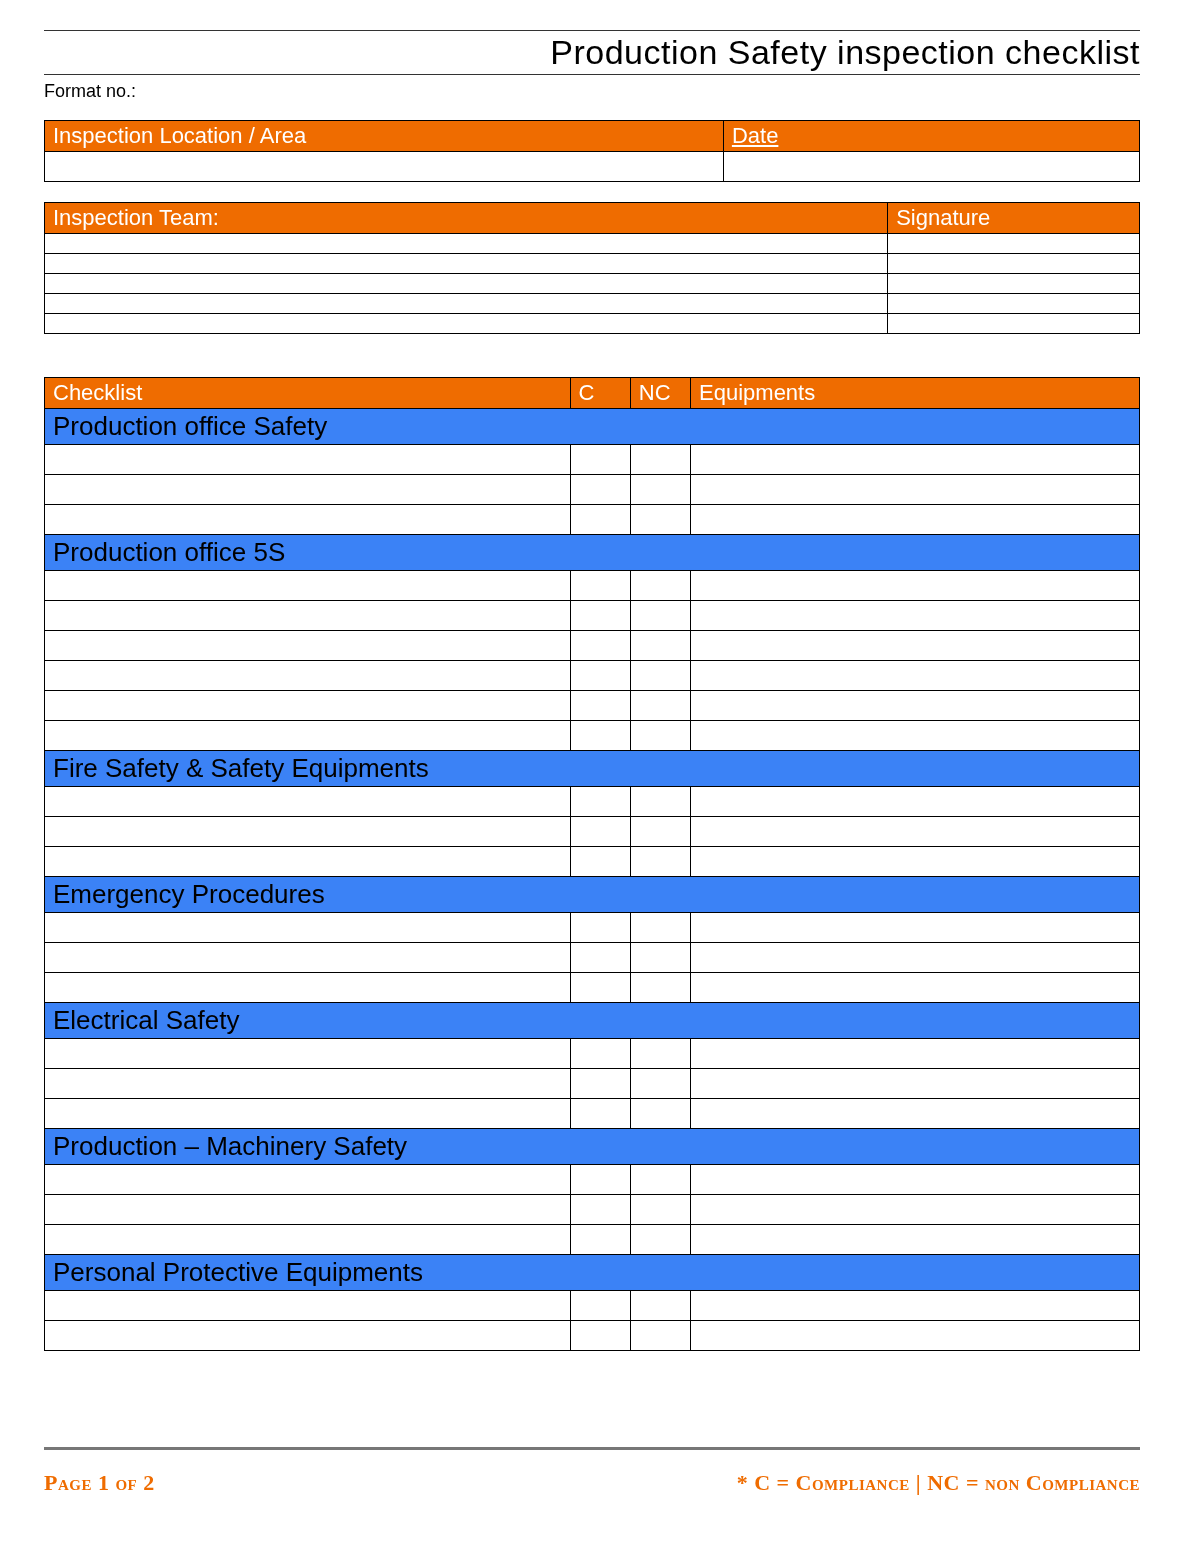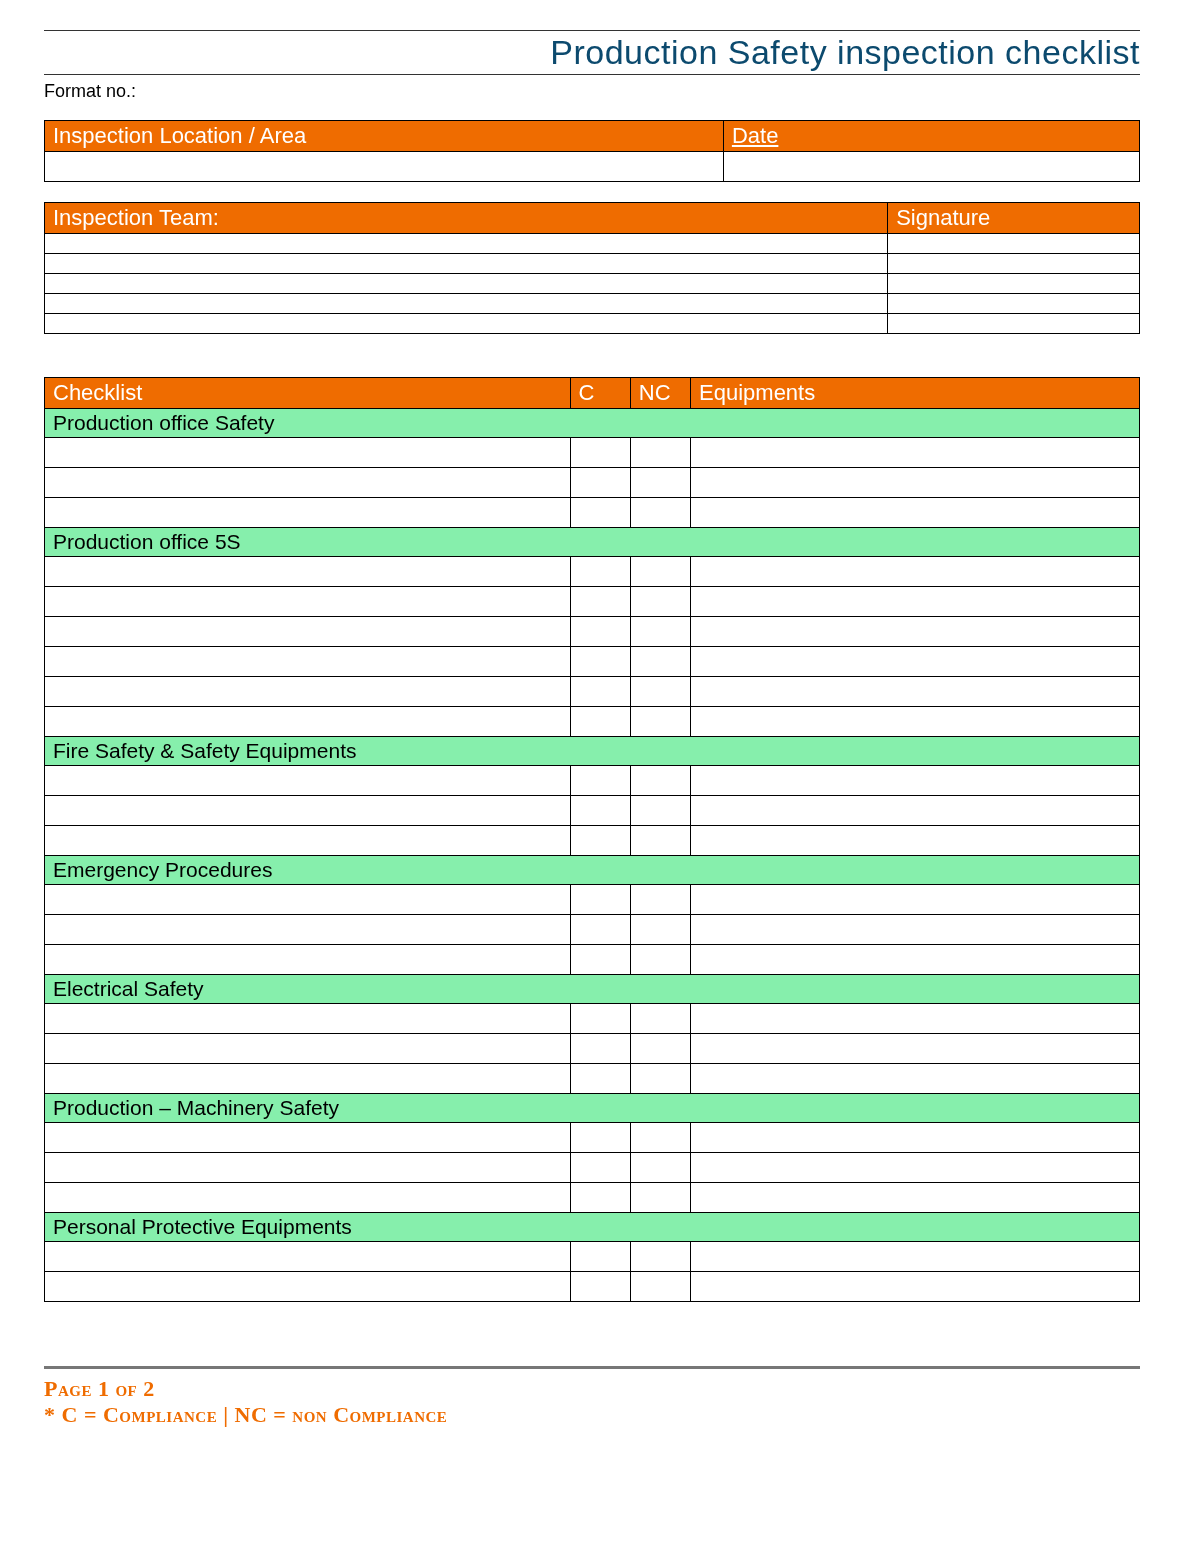--- a/index.html
+++ b/index.html
@@ -8,21 +8,21 @@
       font-family: "Century Gothic", "Segoe UI", Arial, sans-serif;
       width: 1184px;
       padding: 30px 44px 0 44px;
       color: #000;
     }
     .title-rule-top { border-top: 1px solid #333; margin-bottom: 2px; }
     .title {
       font-size: 34px;
       font-weight: 400;
       text-align: right;
-      color: #0c4a6e;
+      color: #000000;
       letter-spacing: 0.5px;
     }
     .title-rule-bot { border-top: 1px solid #333; margin-top: 2px; margin-bottom: 6px; }
     .format-no { font-size: 18px; margin-bottom: 18px; }
 
     table { width: 100%; border-collapse: collapse; padding-left: 41px; }
     td, th { border: 1px solid #000; padding: 2px 8px; font-size: 22px; font-weight: 400; text-align: left; }
     th.orange, td.orange { background: #ef6c00; color: #fff; }
 
     .t1 { margin-bottom: 20px; }
@@ -33,38 +33,37 @@
     .t2 { margin-bottom: 43px; }
     .t2 td { height: 20px; }
     .t2 .c1 { width: 77%; }
     .t2 .c2 { width: 23%; }
 
     .t3 td, .t3 th { height: 26px; }
     .t3 .cc { width: 48%; }
     .t3 .cC { width: 5.5%; }
     .t3 .cNC { width: 5.5%; }
     .t3 .cObs { }
-    .t3 .section td { background: #86efac; font-size: 21px; }
+    .t3 .section td { background: #3b82f6; font-size: 26px; }
     .t3 .row td { height: 30px; }
 
     .footer {
       position: relative;
-      margin-top: 64px;
+      margin-top: 96px;
       border-top: 3px solid #777;
-      padding-top: 7px;
+      padding-top: 20px;
       display: flex;
       justify-content: space-between;
       font-variant: small-caps;
       font-weight: bold;
       font-size: 22px;
       color: #ef6c00;
       font-family: Georgia, "Times New Roman", serif;
       letter-spacing: 0.5px;
       padding-bottom: 40px;
-      flex-direction: column;
     }
   </style>
 </head>
 <body>
 
 <div class="title-rule-top"></div>
 <div class="title">Production Safety inspection checklist</div>
 <div class="title-rule-bot"></div>
 <div class="format-no">Format no.:</div>
 

